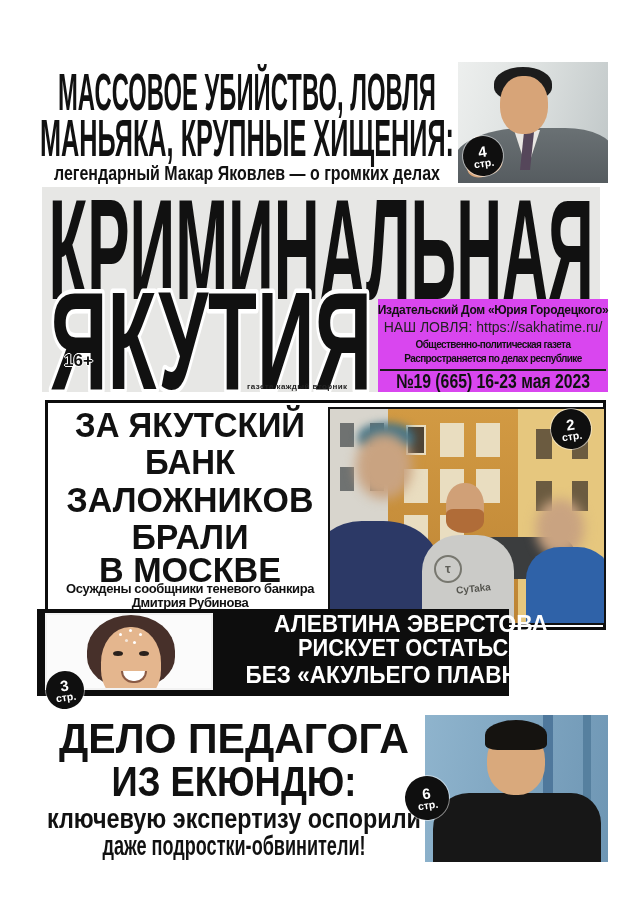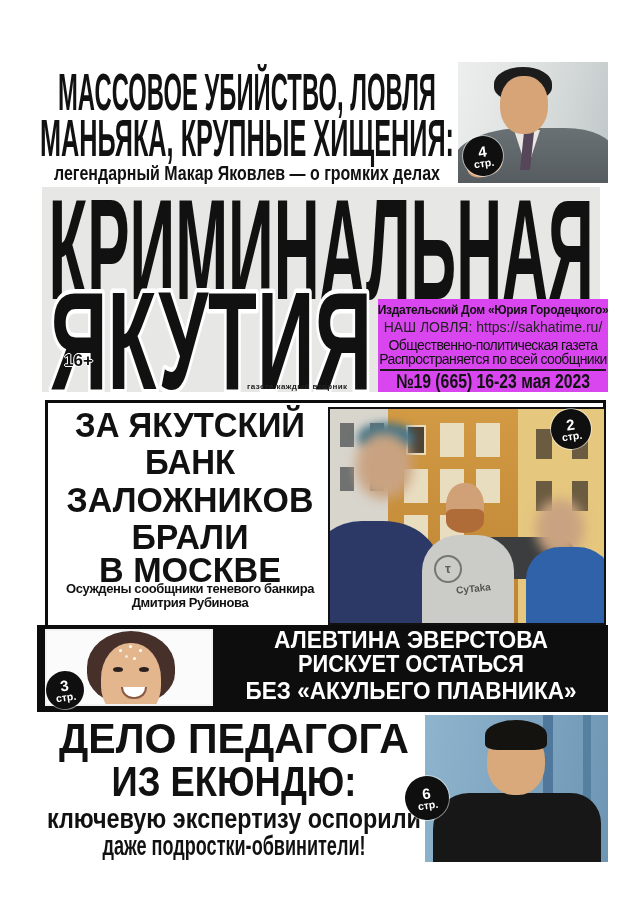--- a/index.html
+++ b/index.html
@@ -9,36 +9,36 @@
   .abs{position:absolute;}
   
   #masthead-band{position:absolute;left:42px;top:187px;width:558px;height:205px;background:#e7e7e5;}
   #age-rating{position:absolute;left:22px;top:164px;font-size:17px;font-weight:900;color:#111;
               text-shadow:-1px 0 #fff,1px 0 #fff,0 -1px #fff,0 1px #fff;}
   #frequency{position:absolute;left:205px;top:195px;font-size:8px;font-weight:bold;color:#222;letter-spacing:.4px;}
   #info-box{position:absolute;left:336px;top:112px;width:230px;height:93px;background:#d946ef;
             display:flex;flex-direction:column;align-items:center;text-align:center;}
   #publisher{font-size:12px;font-weight:bold;margin-top:4px;letter-spacing:-.3px;white-space:nowrap;}
   #website{font-size:14px;font-weight:400;color:#222;margin-top:2px;white-space:nowrap;}
-  .gtype{font-size:14px;font-weight:400;line-height:14px;letter-spacing:-.6px;white-space:nowrap;}
+  .gtype{font-size:10px;font-weight:700;line-height:14px;letter-spacing:-.6px;white-space:nowrap;}
   #type1{margin-top:3px;}
   #issue-divider{width:226px;border-top:2px solid #1a1a1a;margin-top:3px;}
   
   .badge{position:absolute;background:#0f0f0f;border-radius:50%;color:#fff;display:flex;
          flex-direction:column;align-items:center;justify-content:center;transform:rotate(-8deg);
          z-index:9;box-shadow:0 0 0 1px rgba(255,255,255,.5);}
   .badge .num{font-size:15px;font-weight:800;line-height:13px;}
   .badge .lbl{font-size:10.5px;font-weight:700;line-height:10px;}
   
   #bank-box{position:absolute;left:45px;top:400px;width:561px;height:230px;border:3px solid #0d0d0d;
             box-sizing:border-box;background:#fff;}
   #bank-sub{position:absolute;left:2px;top:179px;width:280px;text-align:center;
             font-size:13px;font-weight:700;line-height:14px;letter-spacing:-.4px;}
   
-  #banner{position:absolute;left:37px;top:625px;width:571px;height:87px;background:#0d0d0d;}
+  #banner{position:absolute;left:37px;top:609px;width:472px;height:87px;background:#0d0d0d;}
   
   .ph{position:absolute;overflow:hidden;}
   .ph div{position:absolute;}
   #top-photo{left:458px;top:62px;width:150px;height:121px;
              background:linear-gradient(105deg,#edefee 0%,#dde1e0 45%,#bfc6c7 100%);}
   .pa-hair{left:36px;top:5px;width:58px;height:34px;background:#1c1c1c;border-radius:50% 50% 40% 40%;}
   .pa-face{left:42px;top:14px;width:48px;height:58px;background:#d7a478;border-radius:46%;}
   .pa-suit{left:-6px;top:66px;width:162px;height:60px;background:linear-gradient(#6a7174,#545a5e);
            border-radius:45% 30% 0 0/60% 40% 0 0;}
   .pa-shirt{left:56px;top:68px;width:26px;height:40px;background:#e9e7e3;
@@ -111,21 +111,21 @@
     <svg class="abs" style="left:0;top:0;" width="558" height="205" viewBox="0 0 558 205">
       <text x="279" y="112" font-size="142" text-anchor="middle" textLength="545" lengthAdjust="spacingAndGlyphs">КРИМИНАЛЬНАЯ</text>
       <text x="169" y="202" font-size="140" text-anchor="middle" textLength="322" lengthAdjust="spacingAndGlyphs" style="paint-order:stroke;stroke:#ffffff;stroke-width:9;stroke-linejoin:round;">ЯКУТИЯ</text>
     </svg>
     <div id="age-rating">16+</div>
     <div id="frequency">газета каждый вторник</div>
     <div id="info-box">
       <div id="publisher">Издательский Дом «Юрия Городецкого»</div>
       <div id="website">НАШ ЛОВЛЯ: https://sakhatime.ru/</div>
       <div id="type1" class="gtype">Общественно-политическая газета</div>
-      <div id="type2" class="gtype">Распространяется по всей сообщники</div>
+      <div id="type2" class="gtype">Распространяется по делах республике</div>
       <div id="issue-divider"></div>
       <svg width="230" height="24" viewBox="0 0 230 24">
         <text x="115" y="19" font-size="23" text-anchor="middle" textLength="222" lengthAdjust="spacingAndGlyphs">№19 (665) 16-23 мая 2023</text>
       </svg>
     </div>
   </div>
 
   <div id="bank-box">
     <svg class="abs" style="left:2px;top:2px;" width="280" height="180" viewBox="0 0 280 180">
       <text x="140" y="32" font-size="35" text-anchor="middle" textLength="230" lengthAdjust="spacingAndGlyphs">ЗА ЯКУТСКИЙ</text>

